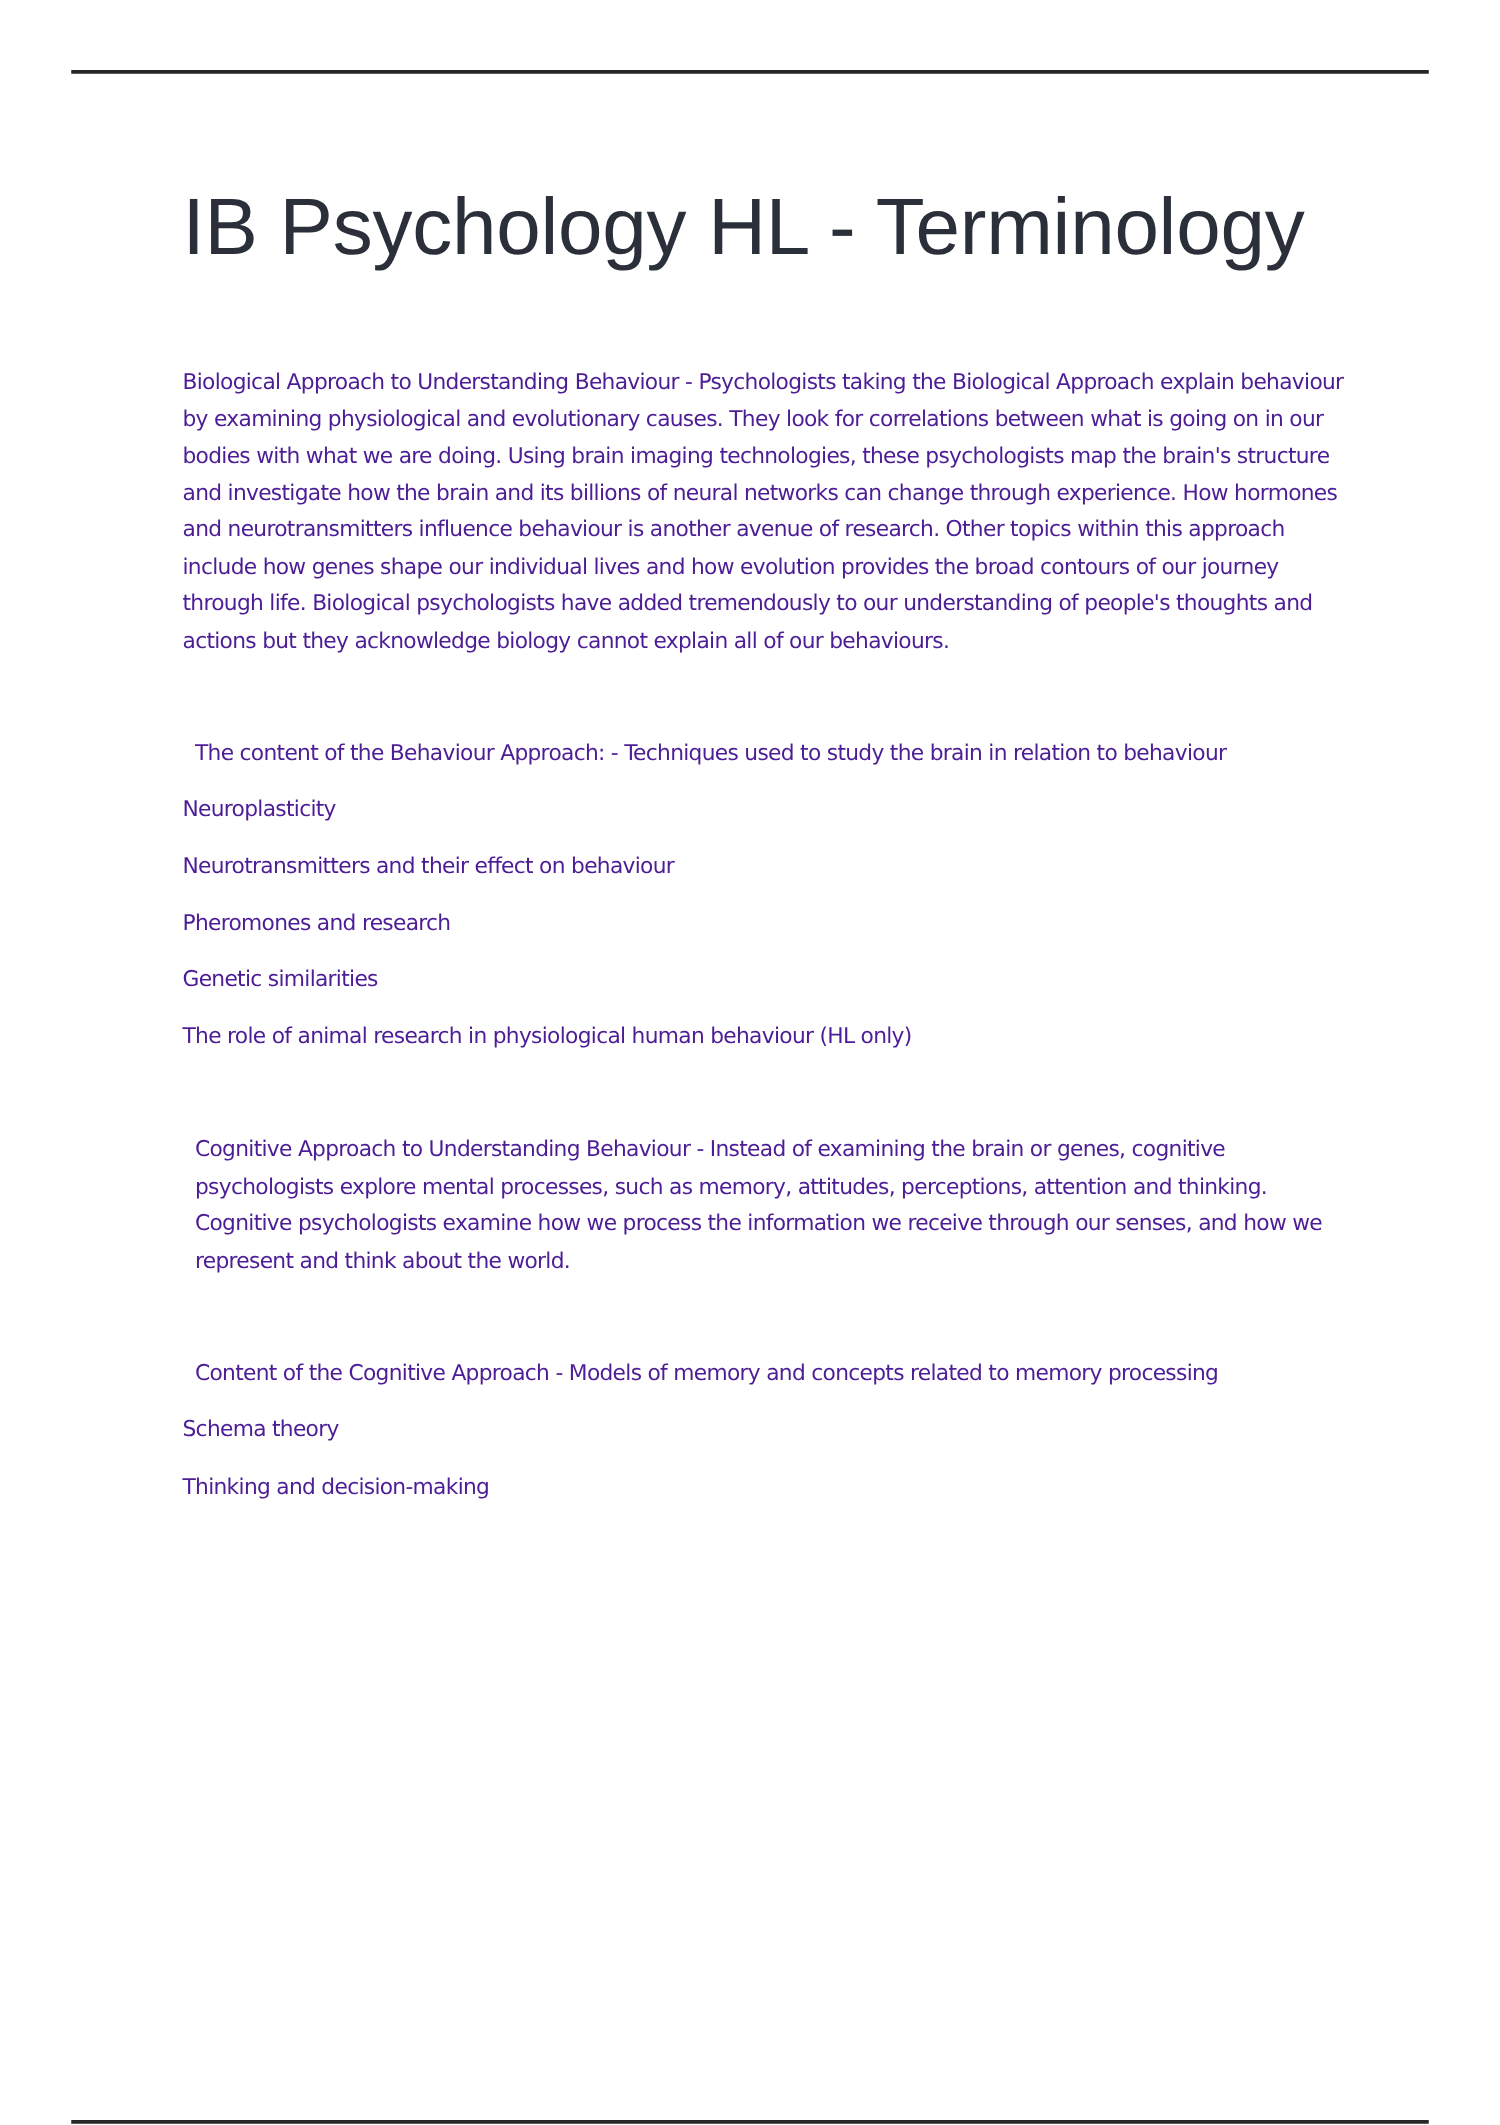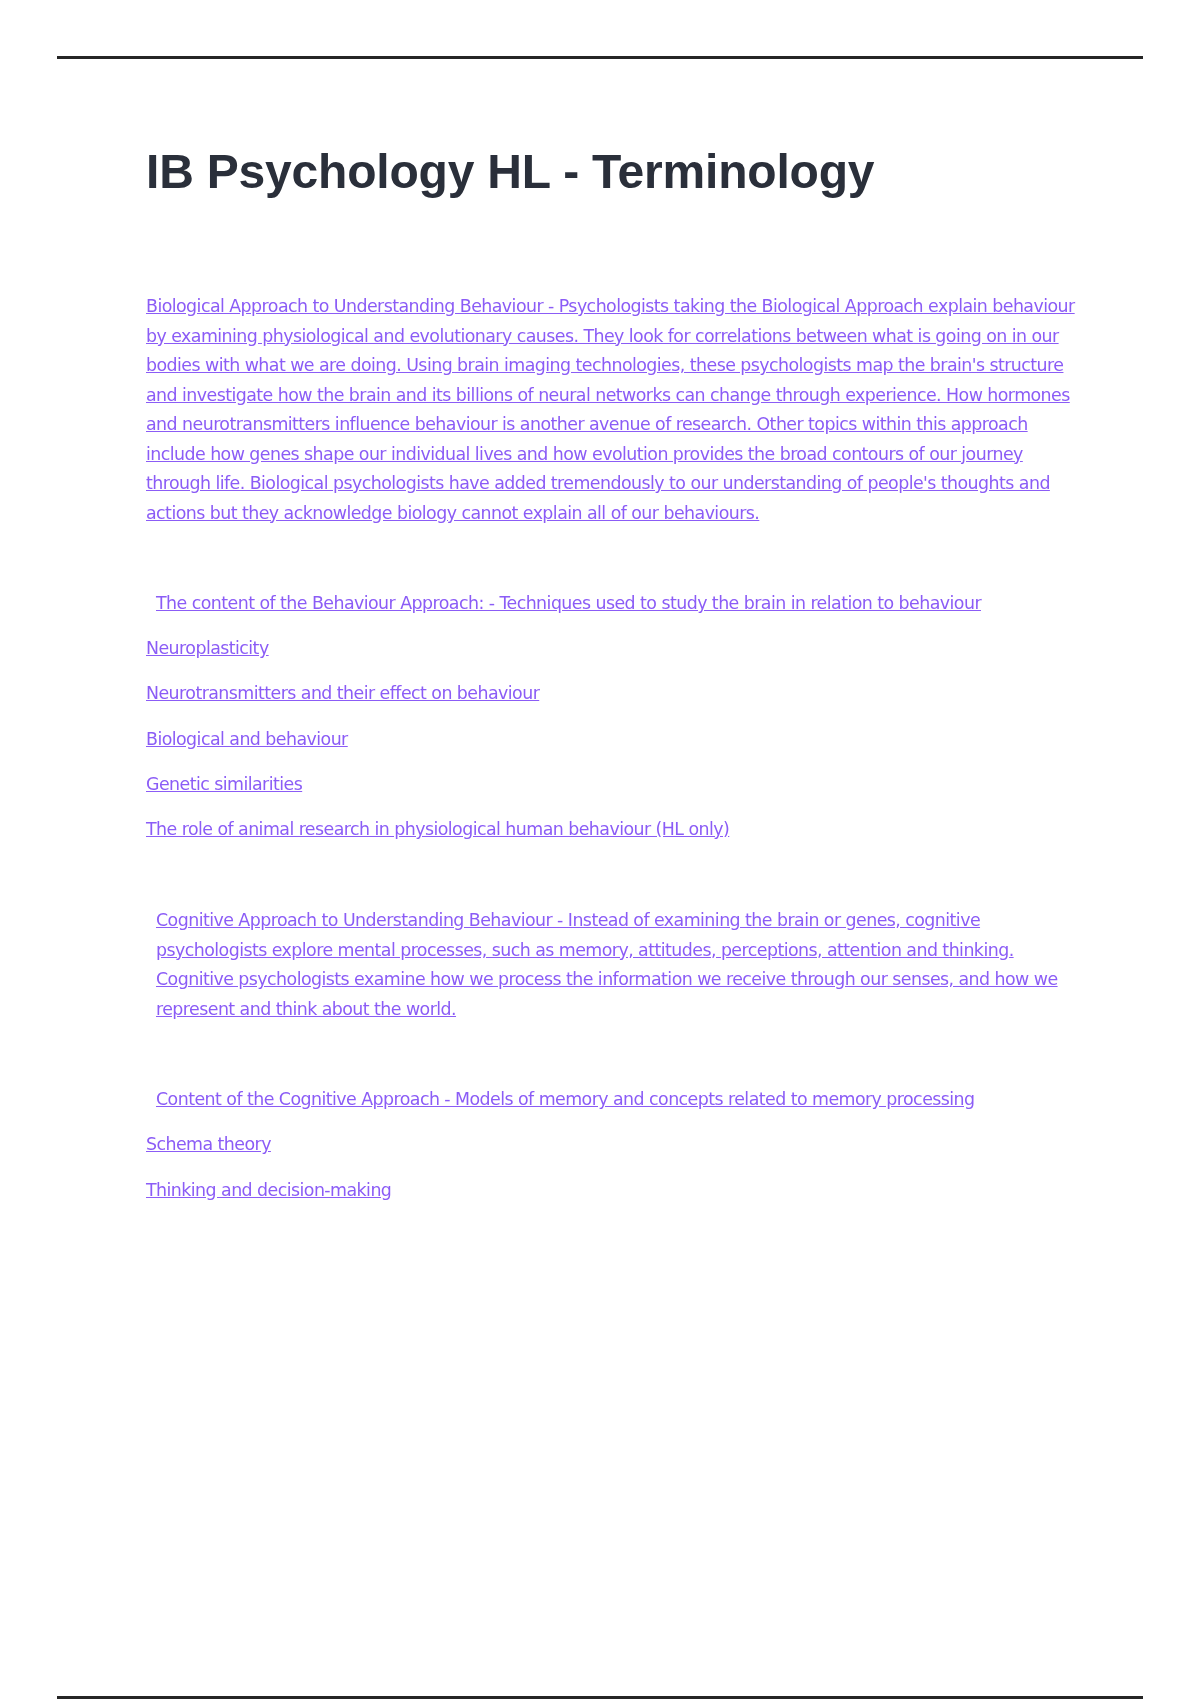--- a/index.html
+++ b/index.html
@@ -2,46 +2,46 @@
 <html><head>
   <meta charset="utf-8">
   <style>
     html, body { margin: 0; padding: 0; background: #ffffff; }
     body { width: 1200px; height: 1700px; position: relative; overflow: hidden;
            font-family: "DejaVu Sans", "Liberation Sans", sans-serif; color: #2b2b2b; }
     .rule { position: absolute; left: 57px; width: 1086px; height: 3px; background: #262626; }
     .rule.top { top: 56px; }
     .rule.bottom { top: 1696px; height: 3px; }
     .title { position: absolute; left: 146px; top: 144px; margin: 0;
-             font-family: "Liberation Sans", sans-serif; font-weight: bold;
-             font-size: 48px; color: #2a2f3a; letter-spacing: -0.2px; white-space: nowrap; }
+             font-family: "Liberation Sans", sans-serif; font-weight: normal;
+             font-size: 64px; color: #2a2f3a; letter-spacing: -0.2px; white-space: nowrap; }
     .content { position: absolute; left: 146px; top: 292px; width: 945px;
                font-family: "DejaVu Sans", sans-serif; font-size: 17.4px; line-height: 29.5px;
-               color: #8b5cf6; letter-spacing: -0.55px; text-decoration: underline; }
+               color: #4c1d95; letter-spacing: -0.55px; }
     .para { margin: 0; }
     .gap-lg { height: 61px; }
     .line { margin: 0 0 15.7px 0; white-space: nowrap; }
     .indent { padding-left: 10px; }
   </style>
 </head>
 <body>
 
 <div class="rule top"></div>
 
 <h1 class="title">IB Psychology HL - Terminology</h1>
 
 <div class="content">
   <p class="para">Biological Approach to Understanding Behaviour -  Psychologists taking the Biological Approach explain behaviour by examining physiological and evolutionary causes. They look for correlations between what is going on in our bodies with what we are doing. Using brain imaging technologies, these psychologists map the brain's structure and investigate how the brain and its billions of neural networks can change through experience. How hormones and neurotransmitters influence behaviour is another avenue of research. Other topics within this approach include how genes shape our individual lives and how evolution provides the broad contours of our journey through life. Biological psychologists have added tremendously to our understanding of people's thoughts and actions but they acknowledge biology cannot explain all of our behaviours.</p>
 
   <div class="gap-lg"></div>
 
   <p class="line indent">The content of the Behaviour Approach: -  Techniques used to study the brain in relation to behaviour</p>
   <p class="line">Neuroplasticity</p>
   <p class="line">Neurotransmitters and their effect on behaviour</p>
-  <p class="line">Biological and behaviour</p>
+  <p class="line">Pheromones and research</p>
   <p class="line">Genetic similarities</p>
   <p class="line">The role of animal research in physiological human behaviour (HL only)</p>
 
   <div class="gap-lg" style="height:46px"></div>
 
   <p class="para indent">Cognitive Approach to Understanding Behaviour -  Instead of examining the brain or genes, cognitive psychologists explore mental processes, such as memory, attitudes, perceptions, attention and thinking. Cognitive psychologists examine how we process the information we receive through our senses, and how we represent and think about the world.</p>
 
   <div class="gap-lg"></div>
 
   <p class="line indent">Content of the Cognitive Approach -  Models of memory and concepts related to memory processing</p>

